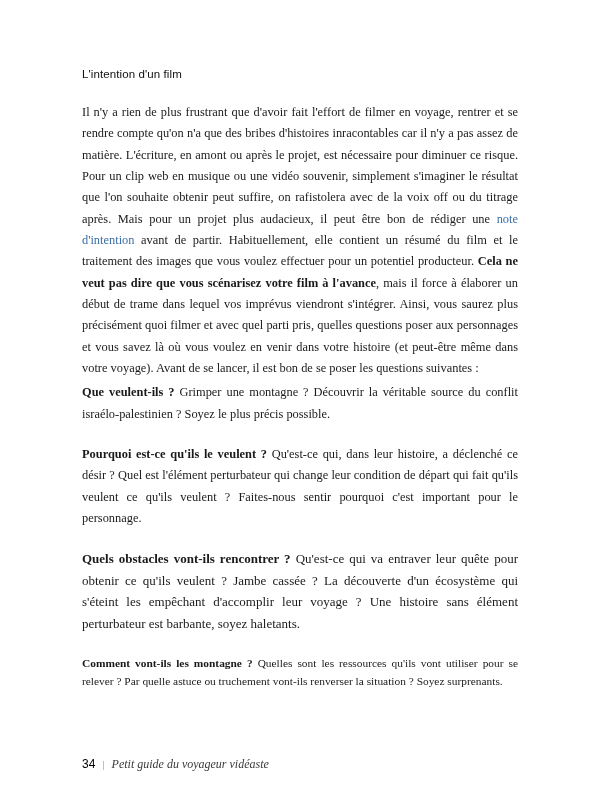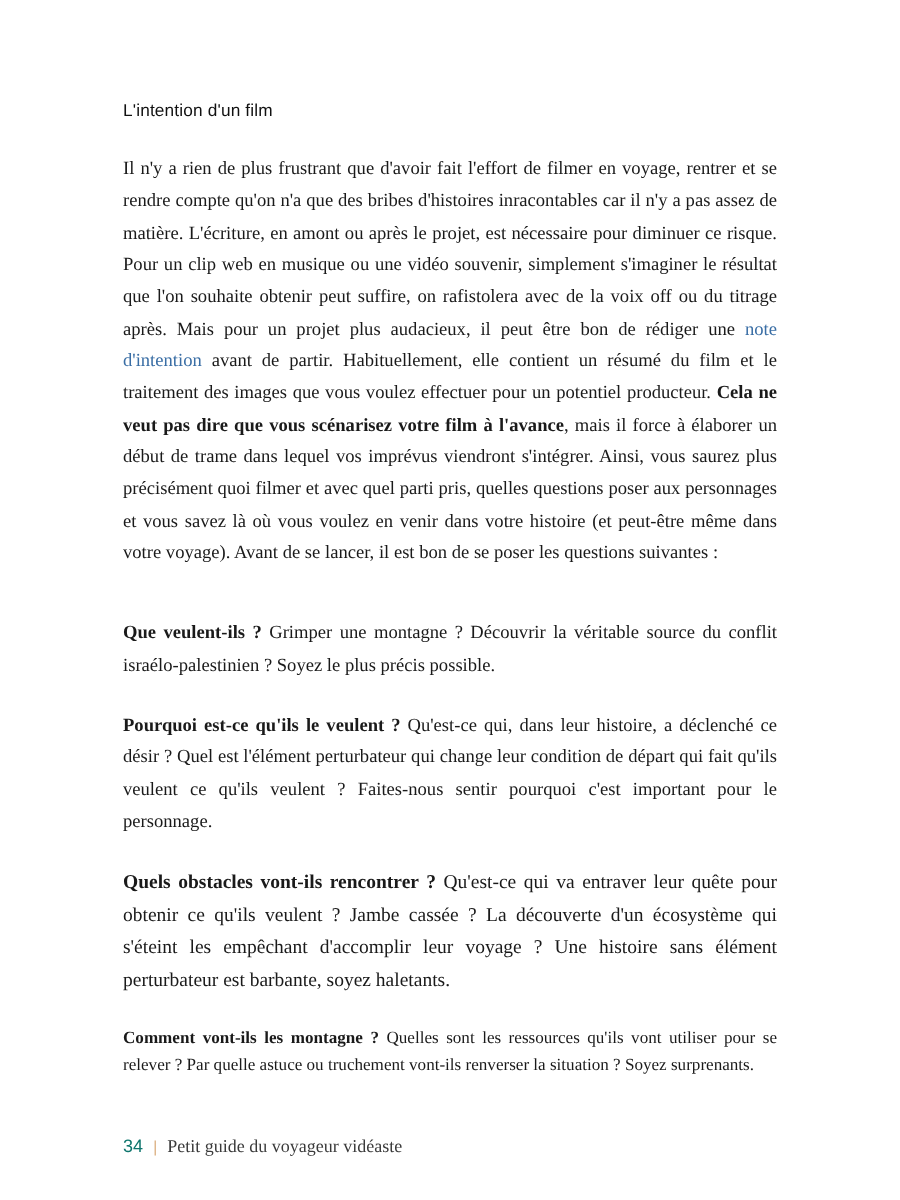--- a/index.html
+++ b/index.html
@@ -27,21 +27,21 @@
     font-weight: 400;
     color: #111;
     letter-spacing: 0.1px;
     margin: 0 0 22px 0;
   }
   .body-text {
     font-size: 12.4px;
     line-height: 1.72;
     text-align: justify;
     text-justify: inter-word;
-    margin: 0 0 32px 0;
+    margin: 0 0 3px 0;
     color: #1a1a1a;
     hyphens: auto;
   }
   .link {
     color: #3a6ea5;
     text-decoration: none;
   }
   .bold {
     font-weight: bold;
   }
@@ -66,28 +66,29 @@
     position: absolute;
     left: 82px;
     bottom: 28px;
     display: flex;
     align-items: baseline;
     gap: 7px;
   }
   .page-num {
     font-family: "Liberation Sans", sans-serif;
     font-size: 12px;
-    color: #0f766e;
+    color: #000000;
   }
   .footer-sep {
     color: #c8843c;
     font-size: 11px;
   }
   .footer-title {
     font-size: 12px;
+    font-style: italic;
     color: #3a3a3a;
   }
 </style>
 </head>
 <body>
 
 <div class="page">
 
   <h2 class="section-title">L'intention d'un film</h2>
 

